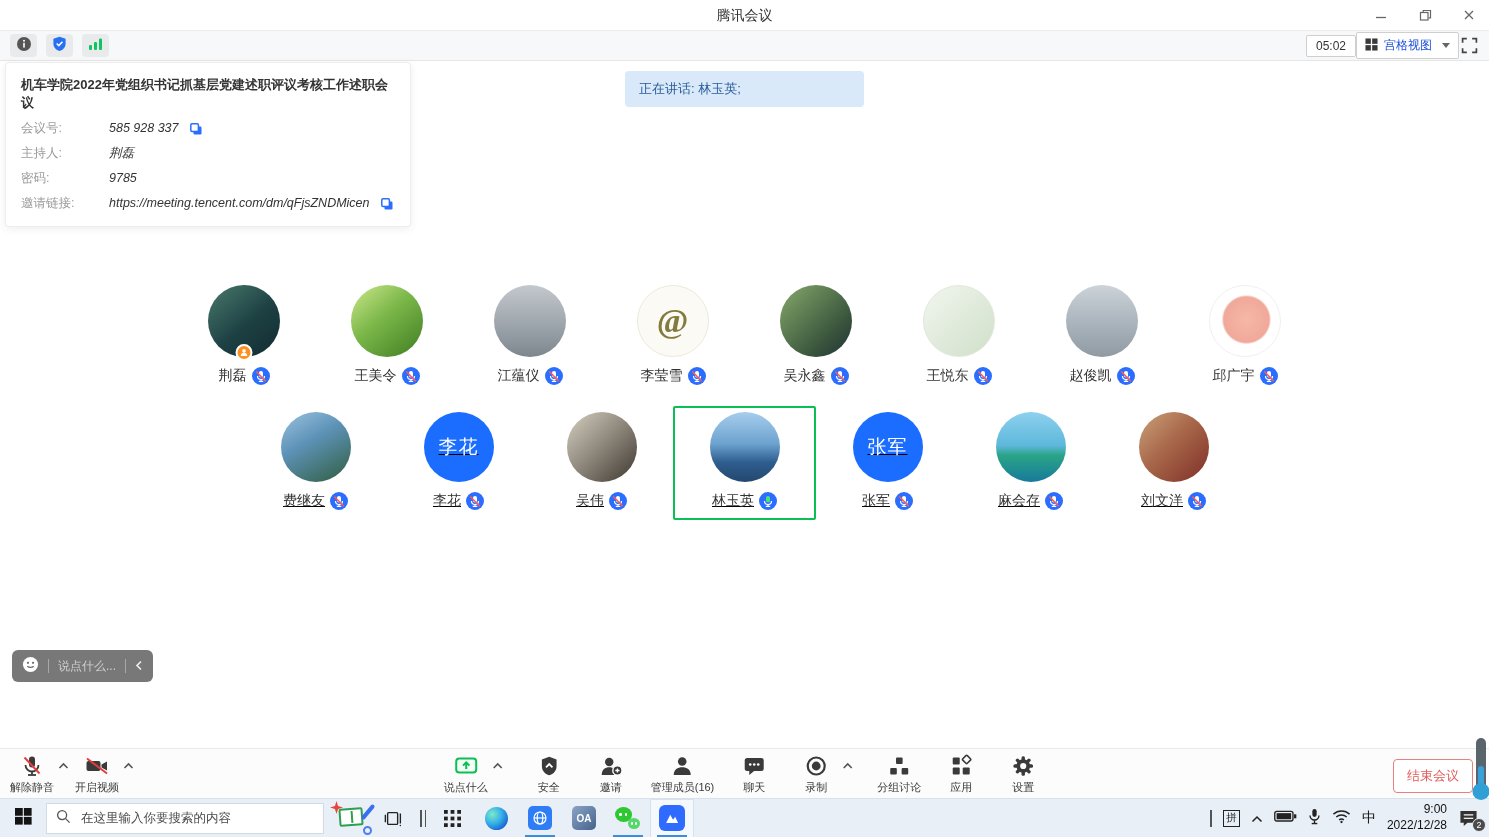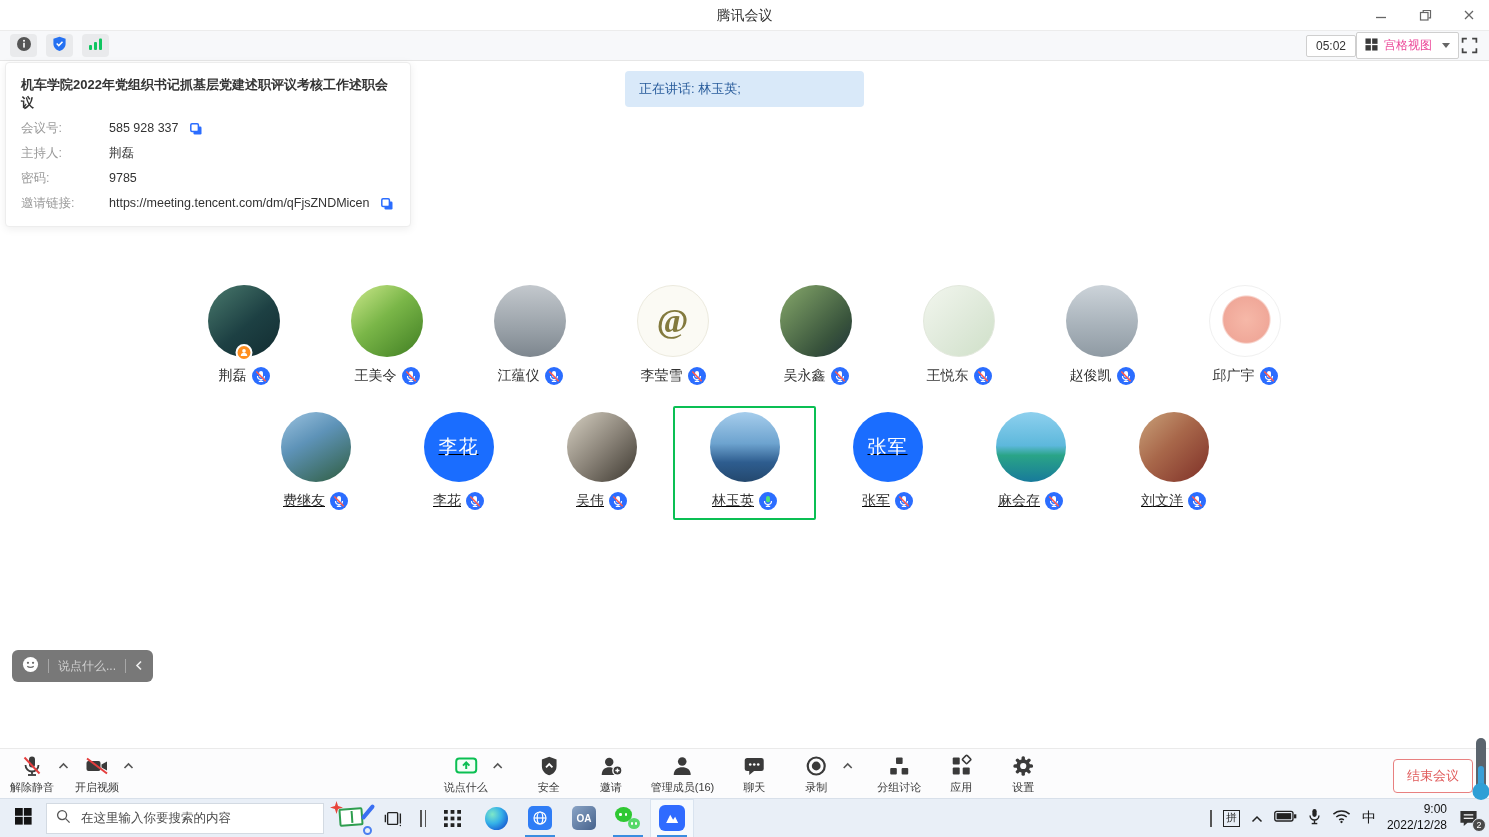--- a/index.html
+++ b/index.html
@@ -17,31 +17,31 @@
   .wbtn { width:20px; height:20px; display:flex; align-items:center; justify-content:center; cursor:default; }
 
   
   .topbar { position:absolute; top:30px; left:0; right:0; height:31px; background:#f7f8fa;
             border-top:1px solid #ececec; border-bottom:1px solid #e6e6e6;
             display:flex; align-items:center; padding:0 10px; }
   .tb-left { display:flex; gap:9px; }
   .tb-btn { width:27px; height:23px; border-radius:4px; background:#e9eaec; display:flex; align-items:center; justify-content:center; }
   .tb-right { margin-left:auto; display:flex; align-items:center; }
   .timer { border:1px solid #cfcfcf; background:#fff; border-radius:2px; font-size:12px; color:#333; padding:3px 9px; }
-  .viewsel { border:1px solid #cfcfcf; background:#fff; border-radius:2px; display:flex; align-items:center; gap:6px; padding:4px 8px; font-size:12px; color:#ec4899; }
+  .viewsel { border:1px solid #cfcfcf; background:#fff; border-radius:2px; display:flex; align-items:center; gap:6px; padding:4px 8px; font-size:12px; color:#1d4ed8; }
   .caret { width:0; height:0; border-left:4px solid transparent; border-right:4px solid transparent; border-top:5px solid #666; margin-left:4px; }
 
   
   .infocard { position:absolute; left:5px; top:62px; width:406px; background:#fff;
               border:1px solid #ededed; border-radius:4px; box-shadow:0 2px 8px rgba(0,0,0,.07);
               padding:13px 15px 15px; }
   .infotitle { font-size:13px; font-weight:bold; color:#333; line-height:1.35; }
   .inforow { display:flex; align-items:center; margin-top:10px; font-size:12.5px; line-height:1.2; }
   .inflabel { width:88px; color:#9b9b9b; flex:none; }
-  .infvalue { color:#333; }
+  .infvalue { color:#333;font-style:italic; }
   .copybtn { margin-left:10px; display:inline-flex; }
 
   
   .banner { position:absolute; left:625px; top:71px; width:239px; height:36px; background:#d9e9f9;
             border-radius:4px; display:flex; align-items:center; padding-left:14px; font-size:13px; color:#2a5d9c; }
 
   
   .prow { position:absolute; left:0; right:0; display:flex; justify-content:center; }
   #row1 { top:285px; }
   #row2 { top:406px; }

